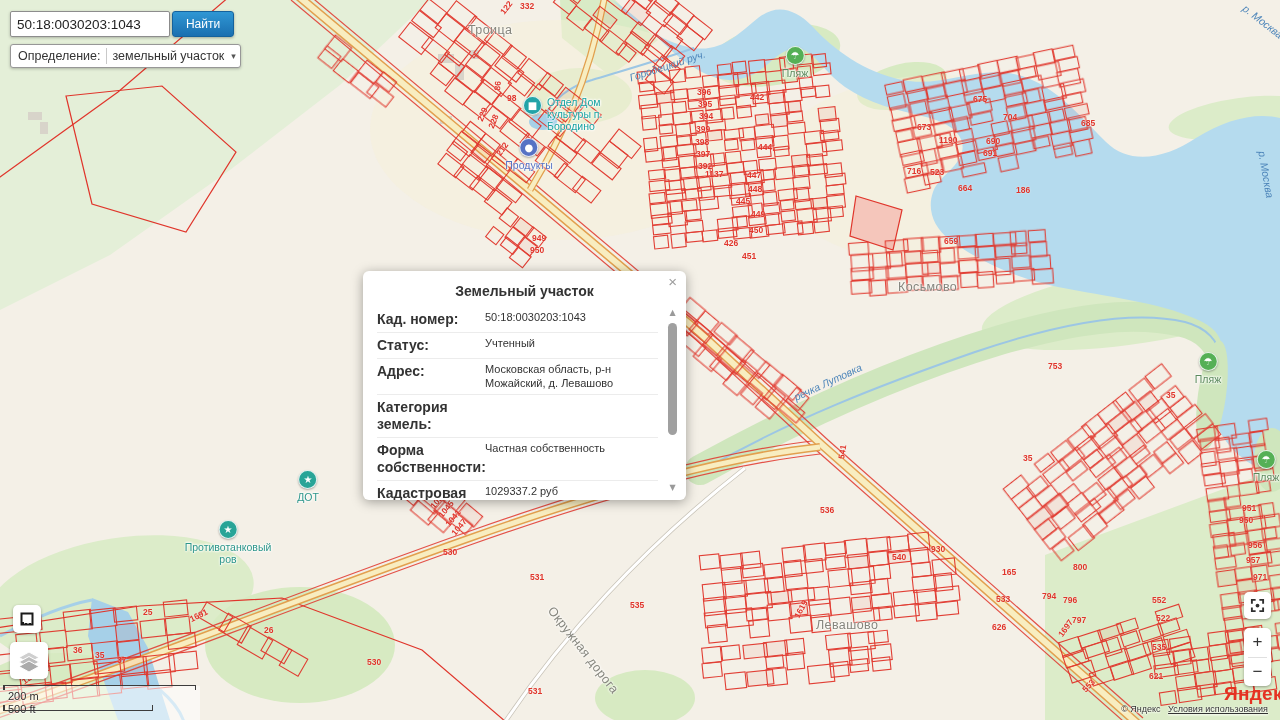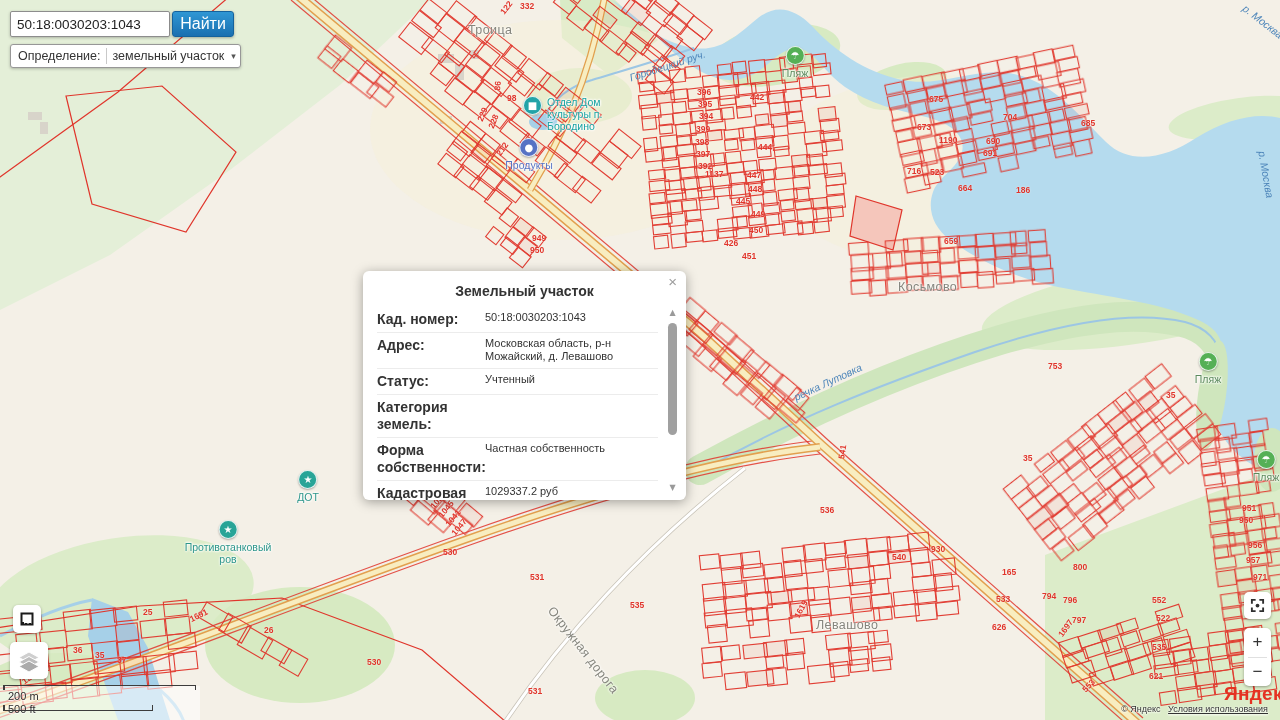--- a/index.html
+++ b/index.html
@@ -31,21 +31,21 @@
   .poi.shop .plabel{color:#5672c4;}
   .poi.side-right{flex-direction:row;align-items:flex-start;transform:none;}
   .poi.side-right .plabel{text-align:left;margin:0 0 0 5px;}
 
   
   #search-input{position:absolute;left:10px;top:11px;width:146px;height:24px;z-index:3;
     border:1px solid #8d8d8d;border-radius:2px;padding:0 6px;font-size:13.5px;color:#222;
     background:#fff;box-shadow:0 1px 3px rgba(0,0,0,.25);font-family:"Liberation Sans",sans-serif;}
   #find-btn{position:absolute;left:172px;top:11px;width:62px;height:26px;z-index:3;
     background:linear-gradient(#2f97d4,#1a6fb0);color:#fff;border:1px solid #15629c;border-radius:3px;
-    font-size:16px;box-shadow:0 1px 3px rgba(0,0,0,.3);font-family:"Liberation Sans",sans-serif;}
+    font-size:12px;box-shadow:0 1px 3px rgba(0,0,0,.3);font-family:"Liberation Sans",sans-serif;}
   #def-box{position:absolute;left:10px;top:44px;height:22px;z-index:3;background:#fff;
     border:1px solid #979797;border-radius:3px;display:flex;align-items:center;padding:0 4px 0 7px;
     font-size:12.5px;color:#333;box-shadow:0 1px 3px rgba(0,0,0,.25);cursor:default;}
   #def-box .def-value{margin-left:5px;padding:1px 4px 1px 6px;border-left:1px solid #c9c9c9;}
   #def-box .caret{margin-left:3px;color:#555;font-size:9px;font-family:"DejaVu Sans",sans-serif;}
 
   
   #popup{position:absolute;left:363px;top:271px;width:323px;height:229px;z-index:4;background:#fff;
     border-radius:6px;box-shadow:0 2px 12px rgba(0,0,0,.35);overflow:hidden;}
   #popup .title{margin-top:12px;text-align:center;font-size:14px;font-weight:bold;color:#333;}
@@ -943,21 +943,21 @@
       <span class="parcel-num" style="left: 758px; top: 142px;">444</span>
       <span class="parcel-num" style="left: 747px; top: 170px;">447</span>
       <span class="parcel-num" style="left: 748px; top: 184px;">448</span>
       <span class="parcel-num" style="left: 736px; top: 196px;">445</span>
       <span class="parcel-num" style="left: 751px; top: 209px;">449</span>
       <span class="parcel-num" style="left: 749px; top: 225px;">450</span>
       <span class="parcel-num" style="left: 742px; top: 238px; margin-top: 13px;">451</span>
       <span class="parcel-num" style="left: 724px; top: 238px;">426</span>
       <span class="parcel-num" style="left: 532px; top: 233px;">949</span>
       <span class="parcel-num" style="left: 530px; top: 245px;">950</span>
-      <span class="parcel-num" style="left: 929px; top: 94px;">675</span>
+      <span class="parcel-num" style="left: 929px; top: 94px; padding-left: 44px;">675</span>
       <span class="parcel-num" style="left: 917px; top: 122px;">673</span>
       <span class="parcel-num" style="left: 1003px; top: 112px;">704</span>
       <span class="parcel-num" style="left: 1041px; top: 118px; padding-left: 40px;">685</span>
       <span class="parcel-num" style="left: 939px; top: 135px;">1190</span>
       <span class="parcel-num" style="left: 907px; top: 166px;">716</span>
       <span class="parcel-num" style="left: 930px; top: 167px;">523</span>
       <span class="parcel-num" style="left: 986px; top: 136px;">690</span>
       <span class="parcel-num" style="left: 983px; top: 148px;">691</span>
       <span class="parcel-num" style="left: 958px; top: 183px;">664</span>
       <span class="parcel-num" style="left: 1016px; top: 185px;">186</span>
@@ -1055,26 +1055,26 @@
 
   <div id="popup">
     <div class="close">×</div>
     <div class="title">Земельный участок</div>
     <div class="rows">
         <div class="row">
           <span class="lab">Кад. номер:</span>
           <span class="val">50:18:0030203:1043</span>
         </div>
         <div class="row">
+          <span class="lab">Статус:</span>
+          <span class="val">Учтенный</span>
+        </div>
+        <div class="row">
           <span class="lab">Адрес:</span>
           <span class="val">Московская область, р-н Можайский, д. Левашово</span>
-        </div>
-        <div class="row">
-          <span class="lab">Статус:</span>
-          <span class="val">Учтенный</span>
         </div>
         <div class="row">
           <span class="lab">Категория земель:</span>
         </div>
         <div class="row">
           <span class="lab">Форма собственности:</span>
           <span class="val">Частная собственность</span>
         </div>
         <div class="row">
           <span class="lab">Кадастровая стоимость:</span>

